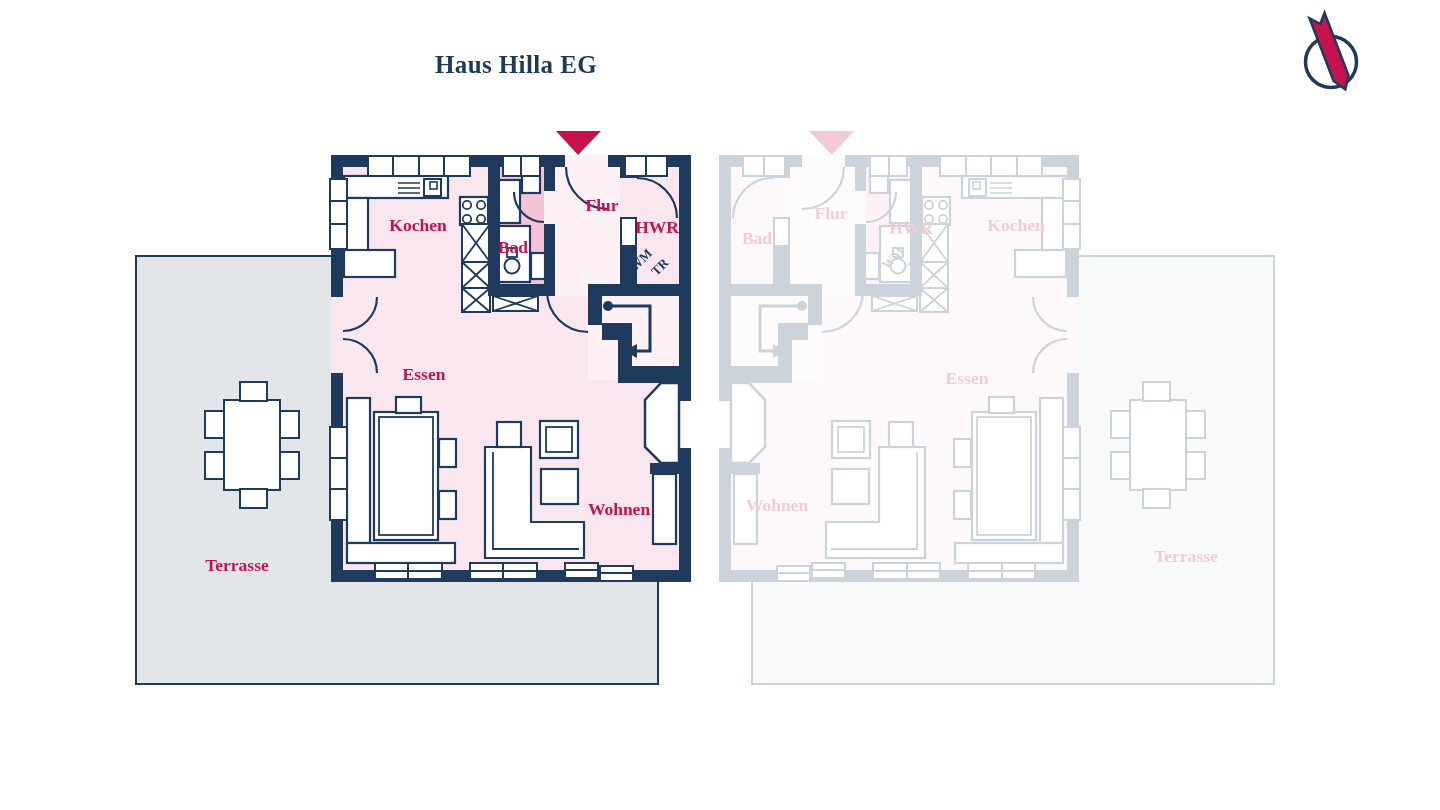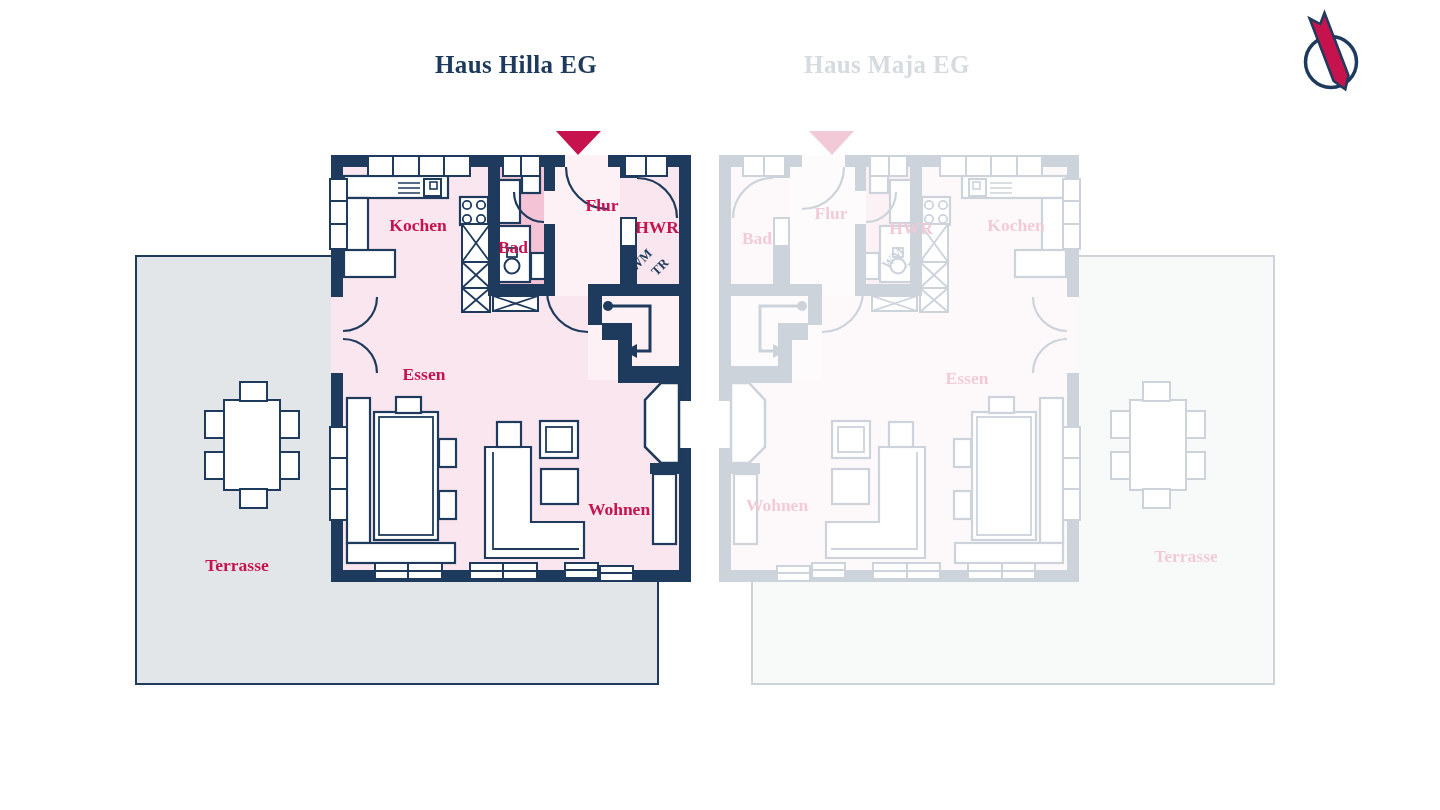--- a/index.html
+++ b/index.html
@@ -13,21 +13,20 @@
   .room-label{font-family:"Liberation Serif","DejaVu Serif",serif;font-size:17.5px;
               font-weight:700;fill:#c6134e;text-anchor:middle;}
   .appliance-label{font-family:"Liberation Serif","DejaVu Serif",serif;font-size:13px;
               font-weight:700;fill:#1e3b5d;text-anchor:middle;}
 </style>
 </head>
 <body>
 
 <div class="stage">
   <div class="tab tab-active">Haus Hilla EG</div>
-  <div class="tab tab-inactive">Haus Maja EG</div>
 
   <svg id="scene" viewBox="0 0 1440 810">
     <g id="plan-hilla">
         <g>
           <rect x="136" y="256" width="522" height="428" fill="#e3e6e8" stroke="#1e3b5d" stroke-width="2"></rect>
           <rect x="224" y="400" width="56" height="90" fill="#ffffff" stroke="#1e3b5d" stroke-width="2"></rect>
           <rect x="240" y="382" width="27" height="19" fill="#ffffff" stroke="#1e3b5d" stroke-width="2"></rect>
           <rect x="240" y="489" width="27" height="19" fill="#ffffff" stroke="#1e3b5d" stroke-width="2"></rect>
           <rect x="205" y="411" width="19" height="27" fill="#ffffff" stroke="#1e3b5d" stroke-width="2"></rect>
           <rect x="205" y="452" width="19" height="27" fill="#ffffff" stroke="#1e3b5d" stroke-width="2"></rect>

